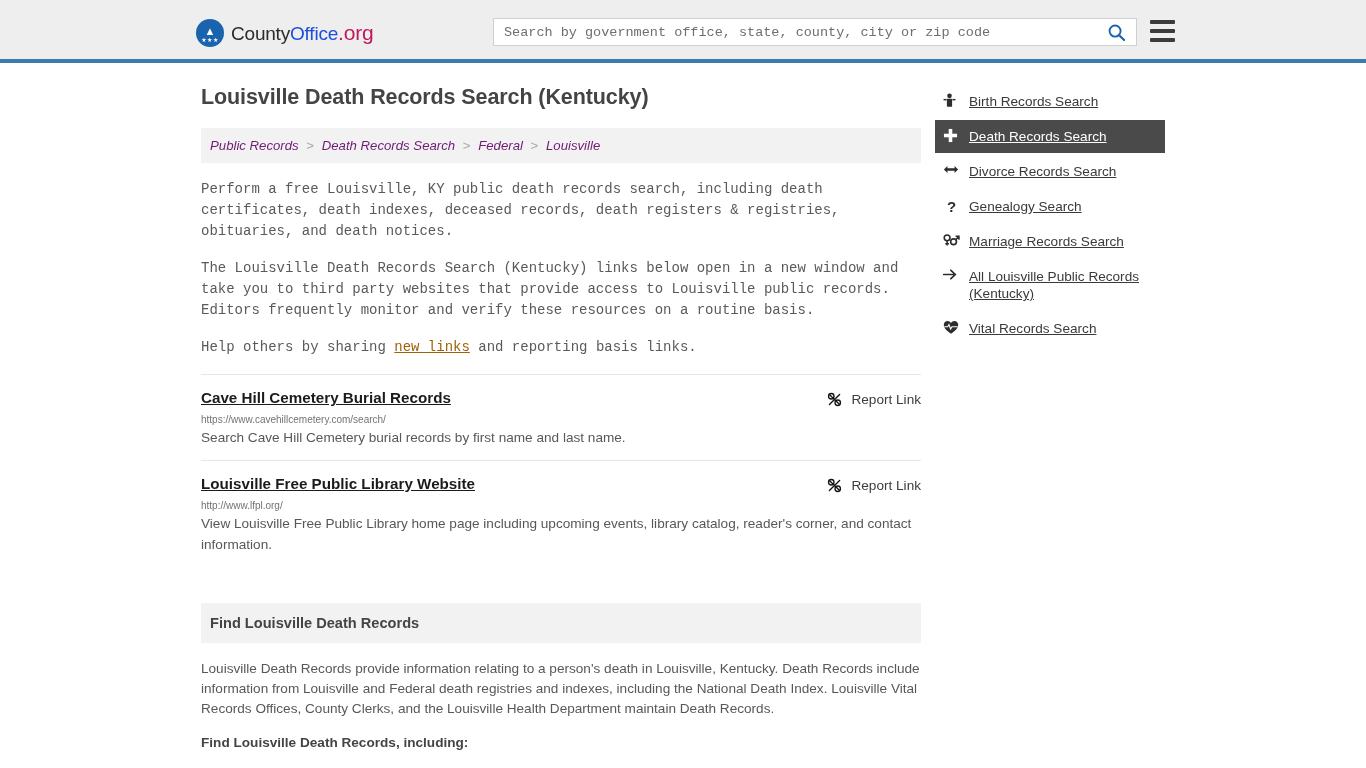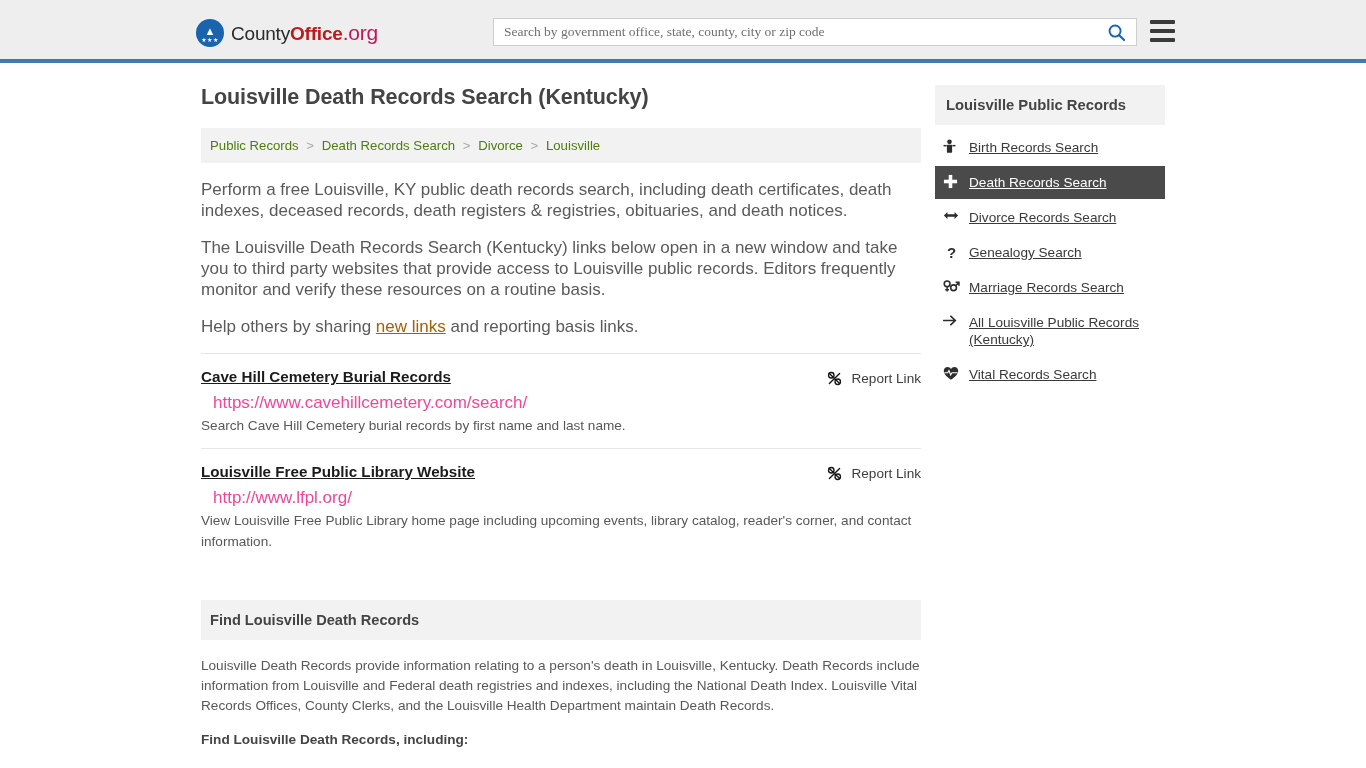--- a/index.html
+++ b/index.html
@@ -53,21 +53,21 @@
     color: #ffffff;
     letter-spacing: 0.5px;
     line-height: 1;
   }
   .logo-text {
     font-size: 19px;
     letter-spacing: -0.2px;
     white-space: nowrap;
   }
   .logo-text .lt-county { color: #2b2b2b; }
-  .logo-text .lt-office { color: #b91c1c; font-weight: bold; }
+  .logo-text .lt-office { color: #1d4ed8; font-weight: normal; }
   .logo-text .lt-org { color: #be185d; font-size: 21px; margin-top: 32px; }
 
   .search-wrap {
     position: absolute;
     left: 493px;
     top: 18px;
     width: 644px;
     height: 28px;
     background: #ffffff;
     border: 1px solid #cfcfcf;
@@ -75,21 +75,21 @@
     align-items: center;
   }
   .search-input {
     flex: 1 1 auto;
     height: 32px;
     border: 0;
     outline: none;
     padding: 0 10px;
     font-size: 13.5px;
     color: #333;
-    font-family: Liberation Serif, serif;
+    font-family: Liberation Mono, monospace;
     background: transparent;
   }
   .search-input::placeholder { color: #6e6e6e; }
   .search-btn {
     width: 40px; height: 26px;
     background: transparent;
     border: 0;
     cursor: pointer;
     display: flex; align-items: center; justify-content: center;
   }
@@ -142,28 +142,29 @@
     letter-spacing: -0.1px;
   }
 
   .breadcrumb {
     background: #f2f2f2;
     padding: 10px 9px;
     font-size: 13.2px;
     color: #7b7b7b;
     margin-bottom: 16px;
   }
-  .breadcrumb a { color: #4d7c0f; text-decoration: none; }
+  .breadcrumb a { color: #701a75; text-decoration: none; font-style: italic; }
   .breadcrumb .sep { color: #a9a9a9; margin: 0 4px; }
 
   p.body-text {
     margin: 0 0 16px 0;
-    font-size: 17px;
+    font-size: 14px;
     line-height: 21px;
     color: #5a5a5a;
+    font-family: Liberation Mono, monospace;
   }
   p.body-text a { color: #a16207; text-decoration: underline; }
 
   
   .result {
     padding: 14px 0 12px 0;
     border-top: 1px solid #e6e6e6;
     position: relative;
   }
   .result:first-of-type { border-top: 1px solid #e6e6e6; }
@@ -184,23 +185,23 @@
     align-items: center;
     gap: 8px;
     font-size: 13.6px;
     color: #3d3d3d;
     white-space: nowrap;
     margin-top: 2px;
     cursor: pointer;
   }
   .result-url {
     display: block;
-    margin: 6px 0 2px 12px;
-    font-size: 17px;
-    color: #ec4899;
+    margin: 6px 0 2px 0;
+    font-size: 10px;
+    color: #737373;
     text-decoration: none;
   }
   .result-desc {
     margin: 0;
     font-size: 13.6px;
     line-height: 21px;
     color: #585858;
   }
 
   .spacer { height: 36px; }
@@ -321,21 +322,21 @@
 
     <div class="main-col">
 
       <h1 class="page-title">Louisville Death Records Search (Kentucky)</h1>
 
       <div class="breadcrumb">
         <a href="#">Public Records</a>
         <span class="sep">&gt;</span>
         <a href="#">Death Records Search</a>
         <span class="sep">&gt;</span>
-        <a href="#">Divorce</a>
+        <a href="#">Federal</a>
         <span class="sep">&gt;</span>
         <a href="#">Louisville</a>
       </div>
 
       <p class="body-text">Perform a free Louisville, KY public death records search, including death certificates, death indexes, deceased records, death registers &amp; registries, obituaries, and death notices.</p>
       <p class="body-text">The Louisville Death Records Search (Kentucky) links below open in a new window and take you to third party websites that provide access to Louisville public records. Editors frequently monitor and verify these resources on a routine basis.</p>
       <p class="body-text">
         <span>Help others by sharing </span><a href="#">new links</a><span> and reporting basis links.</span>
       </p>
 
@@ -378,21 +379,20 @@
         <p>Louisville Death Records provide information relating to a person's death in Louisville, Kentucky. Death Records include information from Louisville and Federal death registries and indexes, including the National Death Index. Louisville Vital Records Offices, County Clerks, and the Louisville Health Department maintain Death Records.</p>
         <p class="sub-head">Find Louisville Death Records, including:</p>
         <ul class="plain-list">
           <li>Louisville, KY Death Records online for free</li>
 
         </ul>
       </div>
     </div>
 
     <div class="side-col">
-      <div class="side-head">Louisville Public Records</div>
 
       <a class="side-item" href="#">
         <span class="si-icon">
           <svg width="13" height="15" viewBox="0 0 14 16">
             <circle cx="7" cy="3" r="2.5" fill="#2d2d2d"></circle>
             <rect x="4.2" y="6" width="5.6" height="8.6" rx="0.6" fill="#2d2d2d"></rect>
             <rect x="0.6" y="6.3" width="3.2" height="1.6" fill="#2d2d2d"></rect>
             <rect x="10.2" y="6.3" width="3.2" height="1.6" fill="#2d2d2d"></rect>
           </svg>
         </span>

